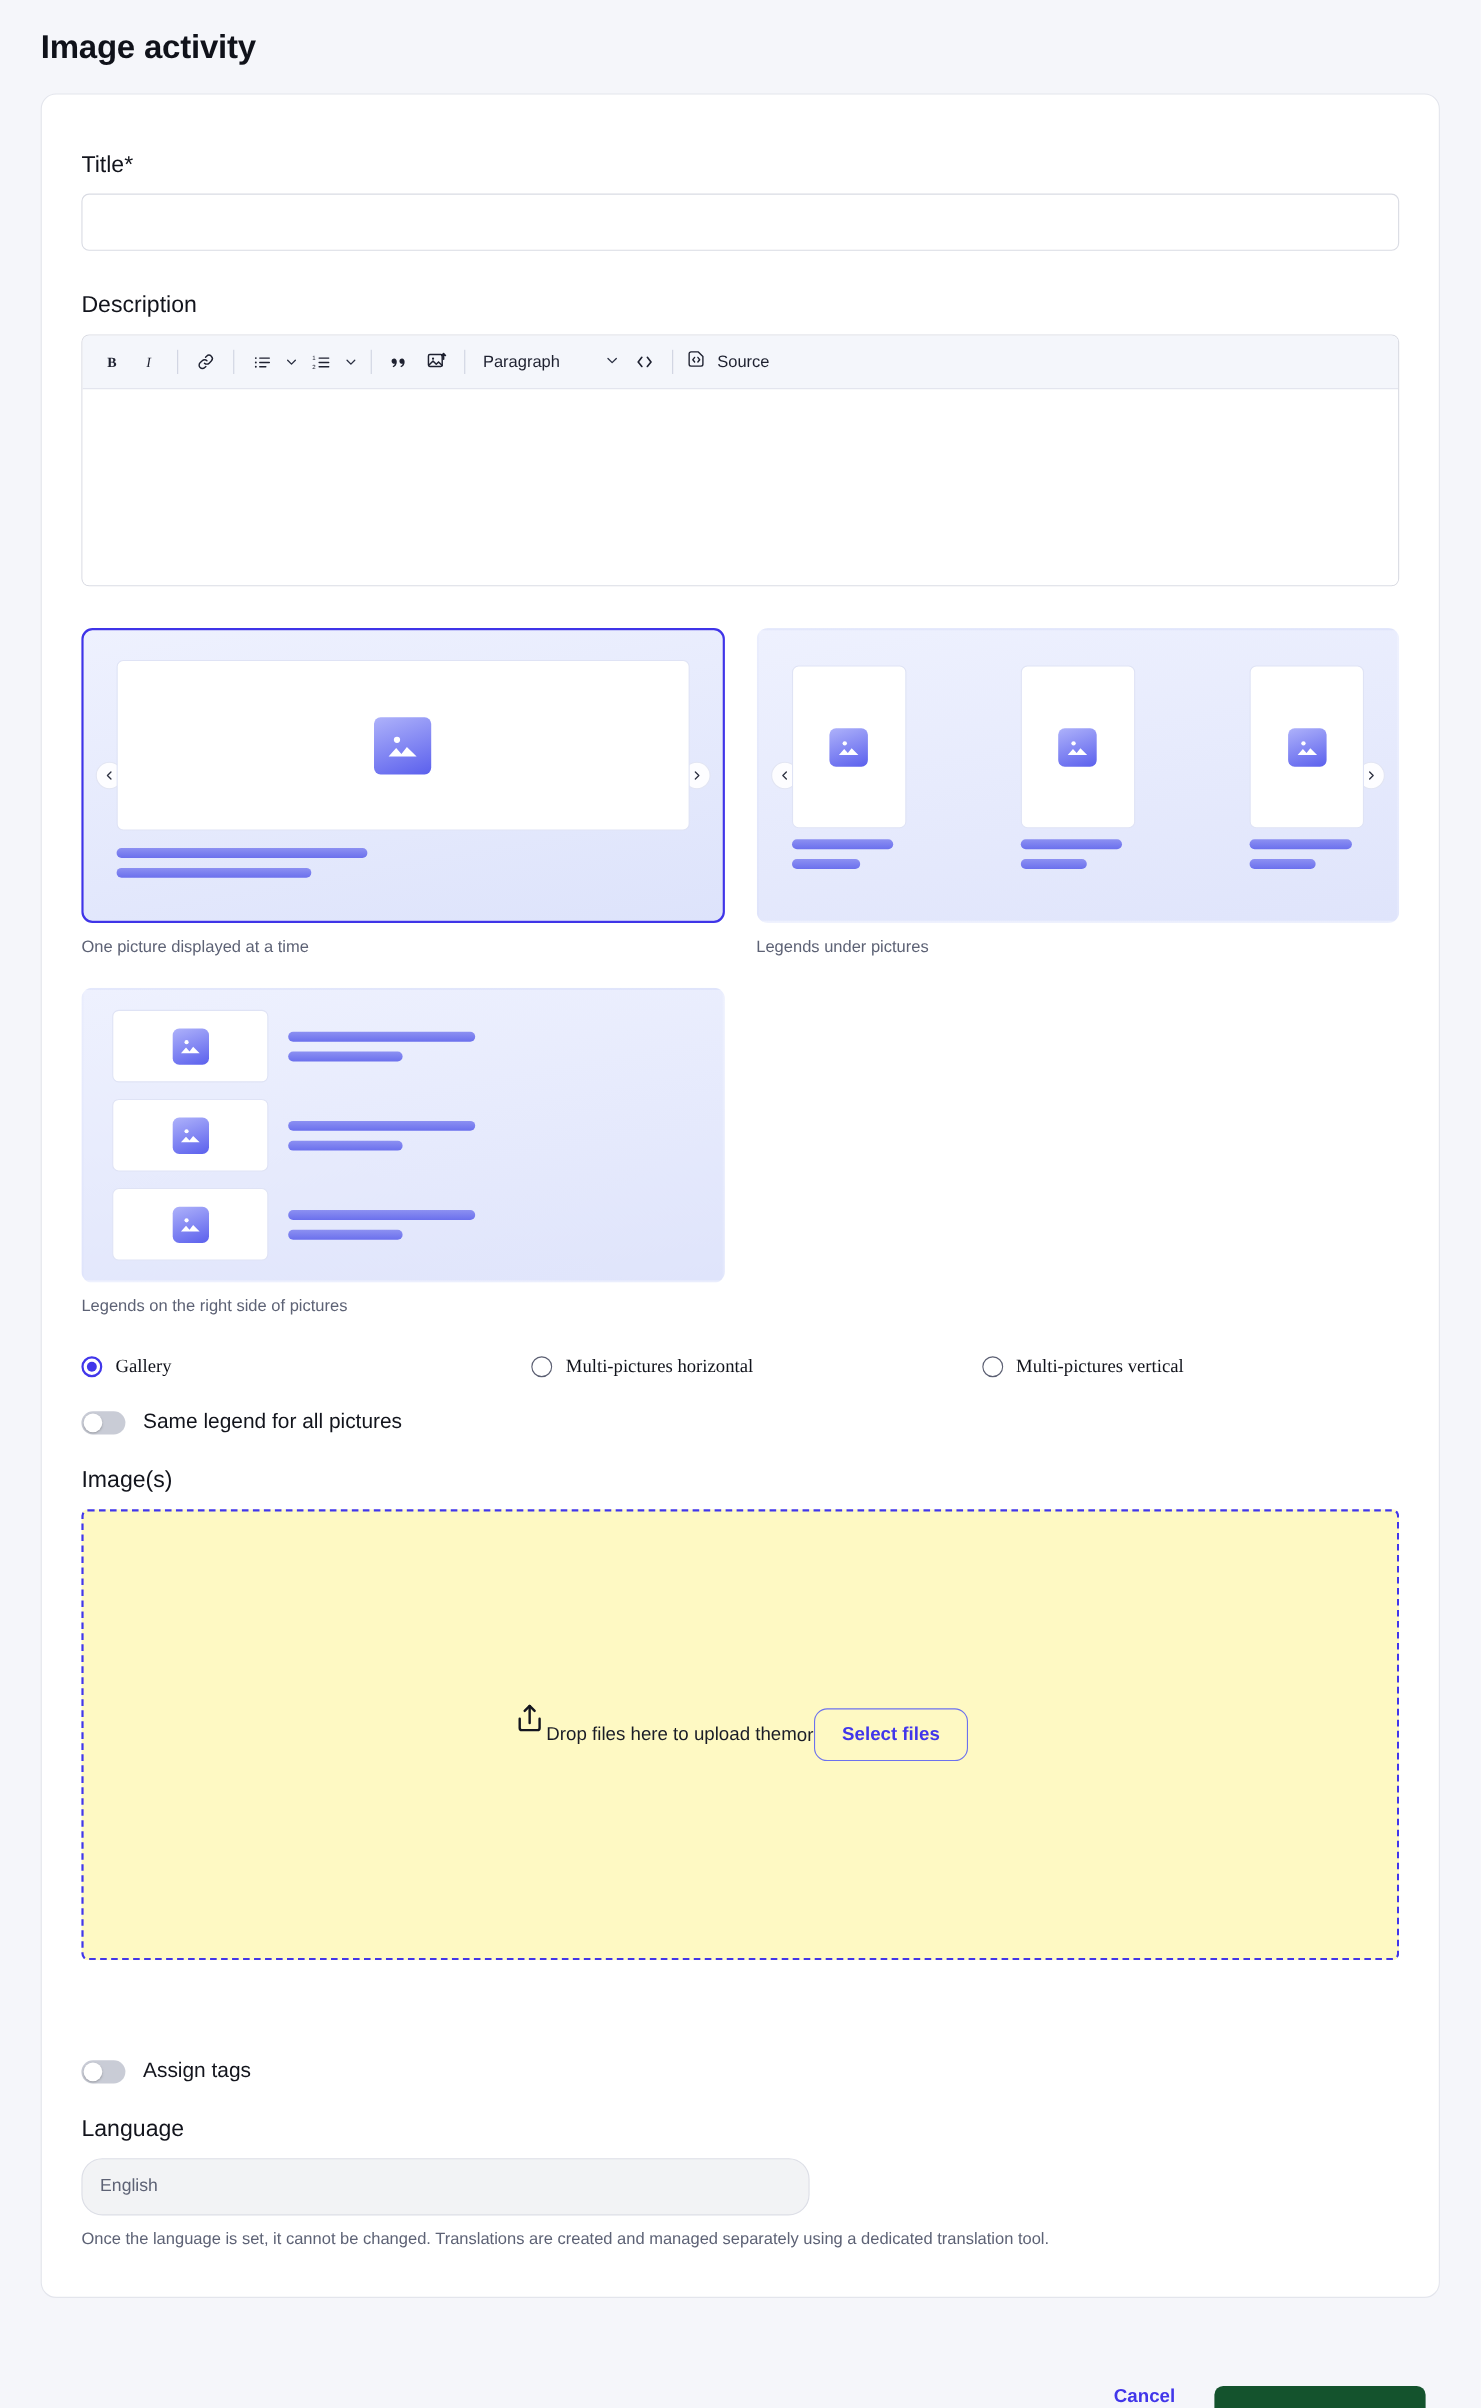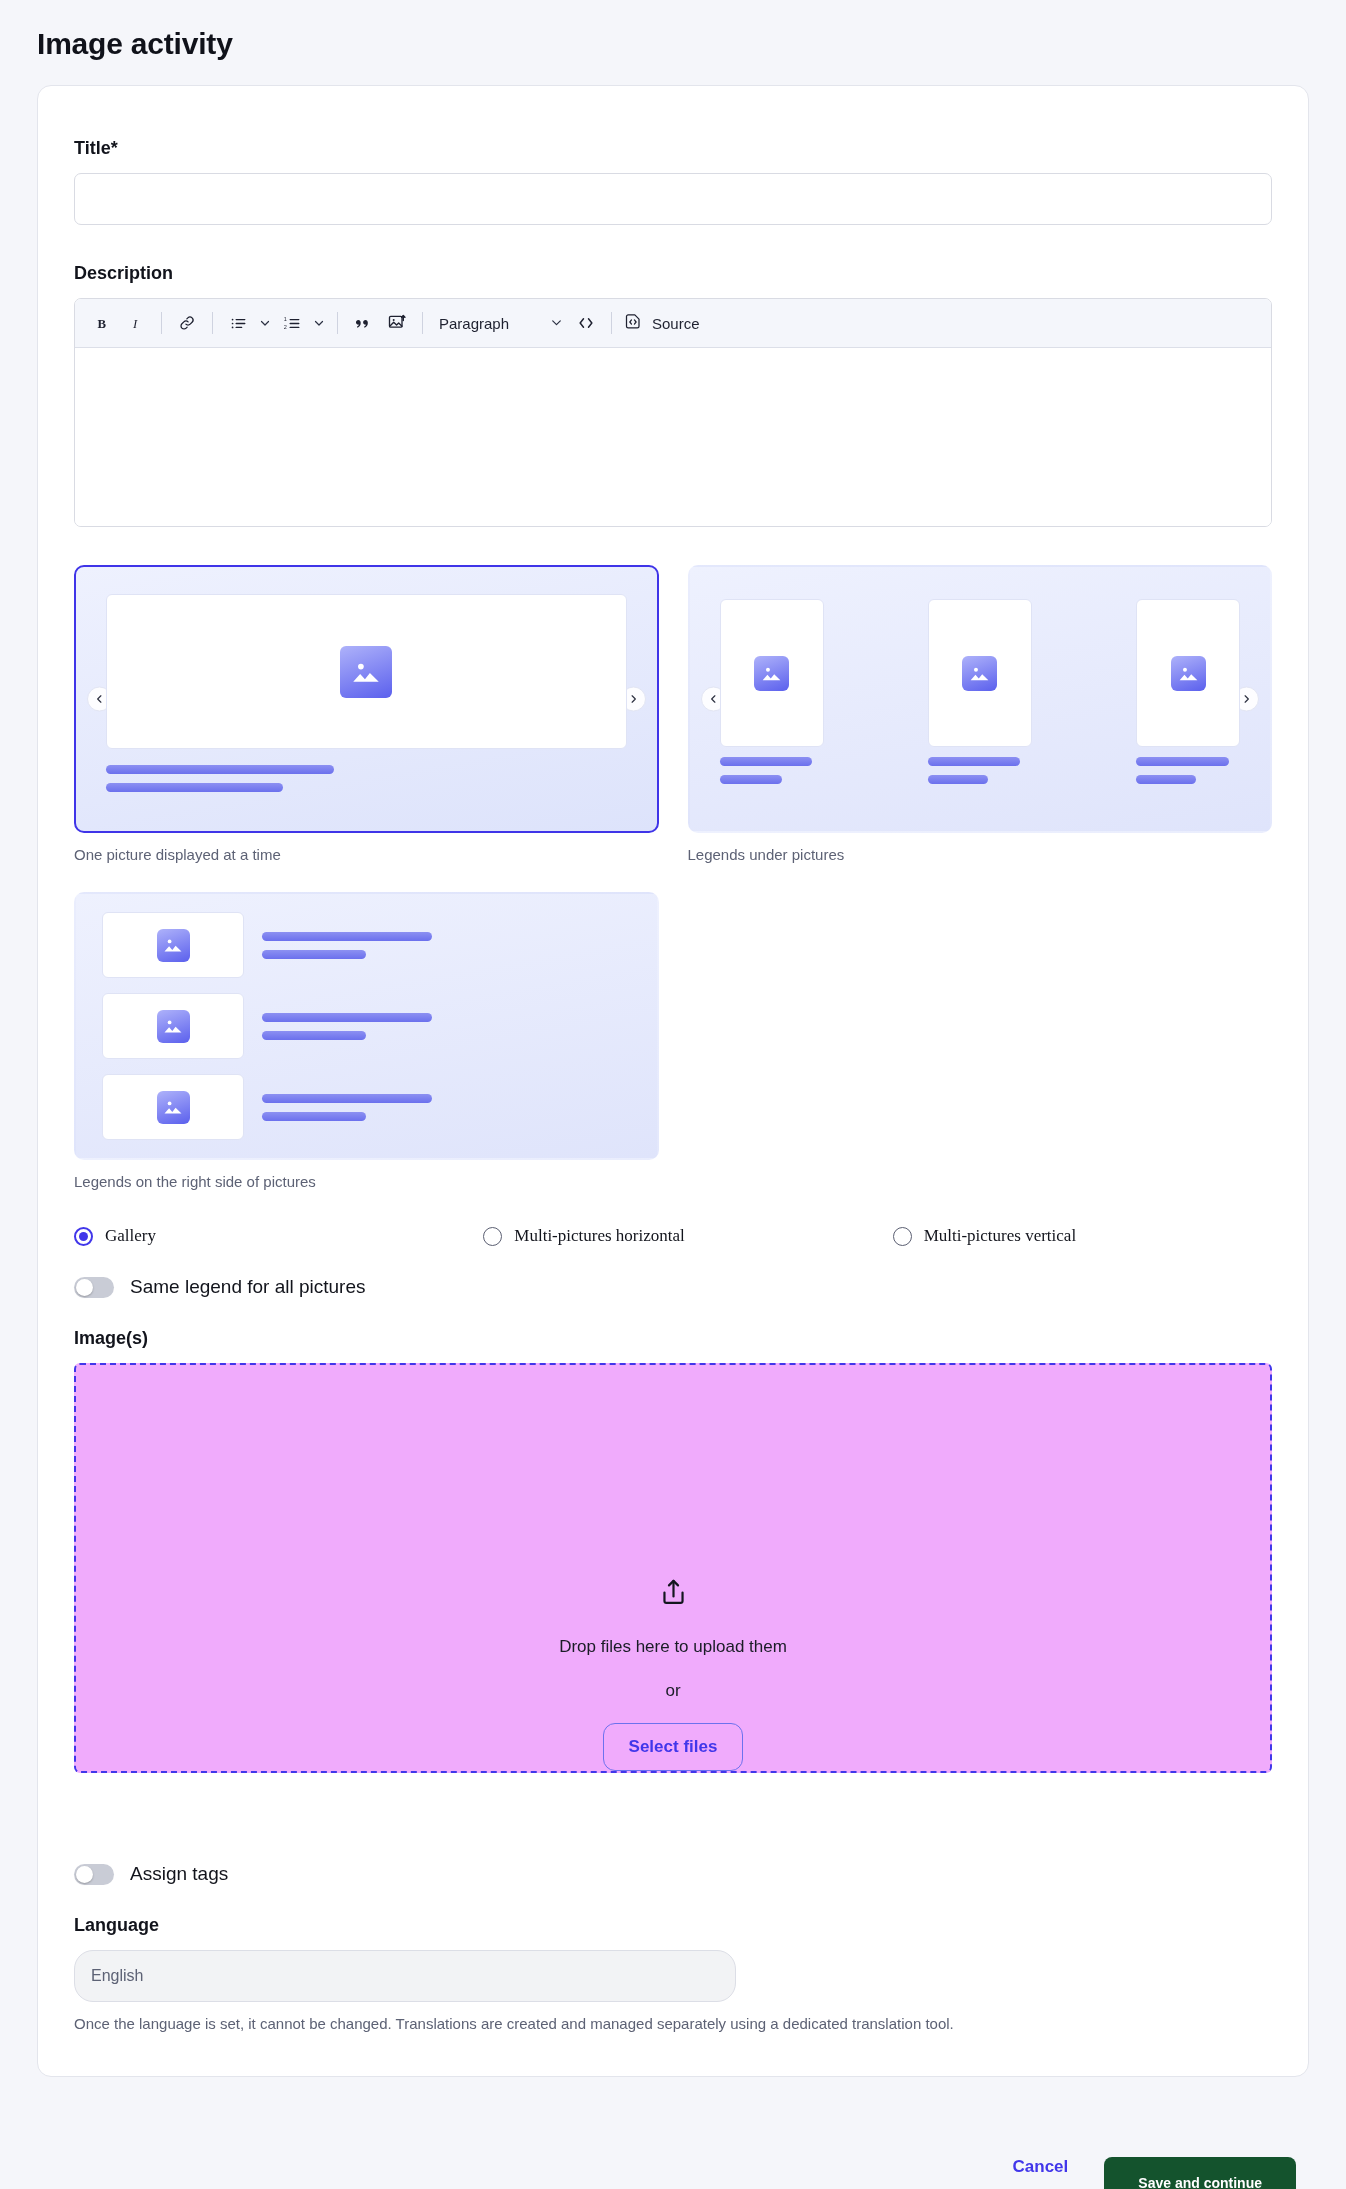--- a/index.html
+++ b/index.html
@@ -25,22 +25,22 @@
   
   .card {
     margin: 24px 37px 0 37px;
     background: #ffffff;
     border: 1px solid #e3e5ec;
     border-radius: 14px;
     padding: 52px 36px 44px 36px;
   }
 
   .field-label {
-    font-size: 18px;
-    font-weight: 700;
+    font-size: 21px;
+    font-weight: 400;
     color: #12141c;
     margin-bottom: 14px;
   }
 
   
   .text-input {
     width: 100%;
     height: 52px;
     border: 1px solid #d9dbe3;
     border-radius: 7px;
@@ -246,23 +246,23 @@
   .toggle-label { font-size: 19px; color:#12141c; font-weight: 400; }
   .toggle-help {
     font-size: 15px; color:#5d6275;
     margin-left: 56px; margin-top: 9px;
   }
 
   
   .dropzone {
     border: 2px dashed #4136ea;
     border-radius: 6px;
-    background: #f0abfc;
+    background: #fef9c3;
     height: 410px;
-    display:flex; flex-direction:column; align-items:center; justify-content:flex-end;
+    display:flex; flex-direction:row; align-items:center; justify-content:center;
     cursor: pointer;
   }
   .dz-icon { margin-bottom: 25px; color:#14161f; }
   .dz-text { font-size: 17px; color:#1a1c26; }
   .dz-or { font-size: 17px; color:#1a1c26; margin: 24px 0 22px 0; }
   .dz-btn {
     border: 1px solid #6c71ee;
     background: transparent;
     color: #4136ea;
     font-size: 17px;

